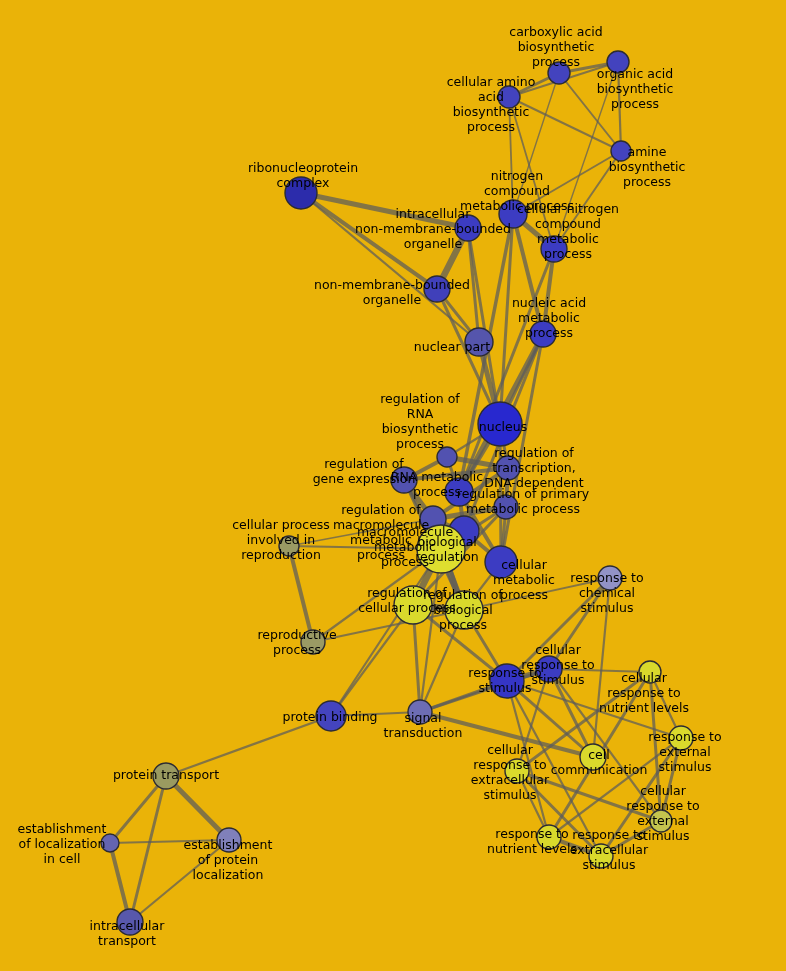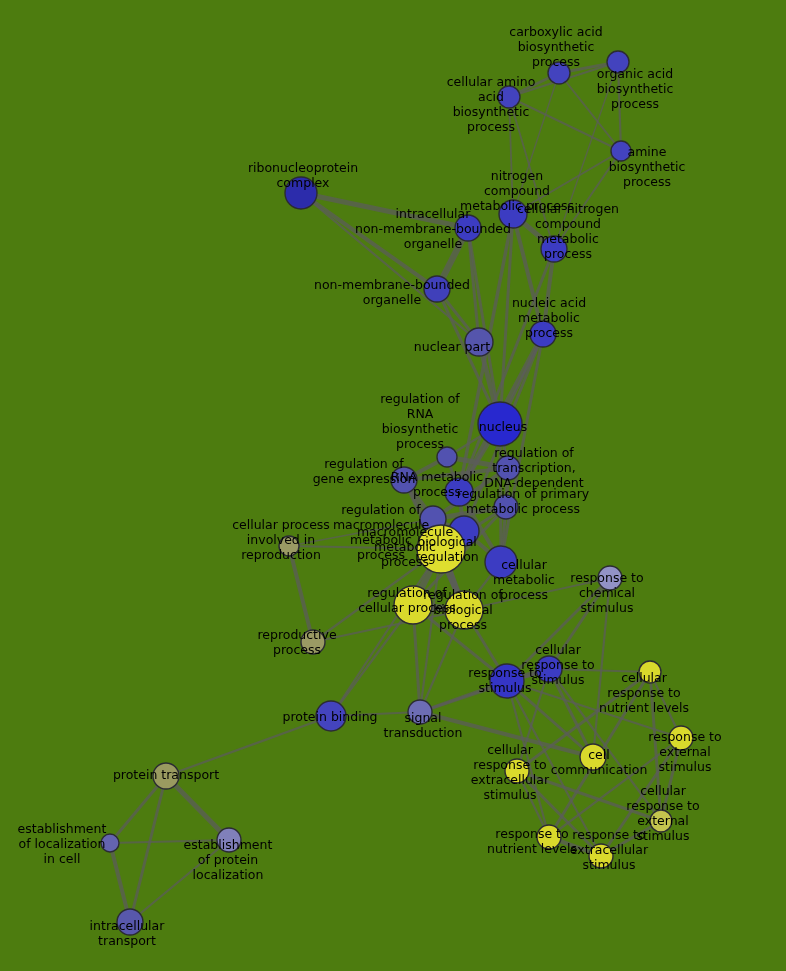--- a/index.html
+++ b/index.html
@@ -4,21 +4,21 @@
 <style>
   html, body {
     margin: 0;
     padding: 0;
     background: #ffffff;
   }
   .canvas-wrap {
     width: 786px;
     height: 971px;
     position: relative;
-    background: #4d7c0f;
+    background: #eab308;
     overflow: hidden;
   }
   svg {
     display: block;
   }
   text {
     font-family: "DejaVu Sans", "Liberation Sans", sans-serif;
     user-select: none;
   }
   circle {

